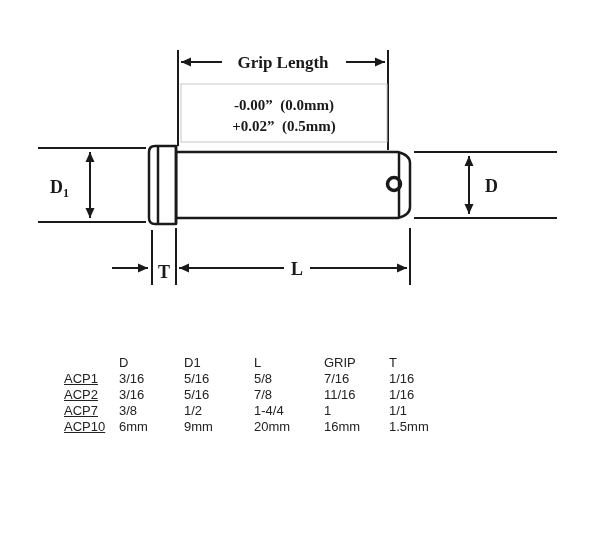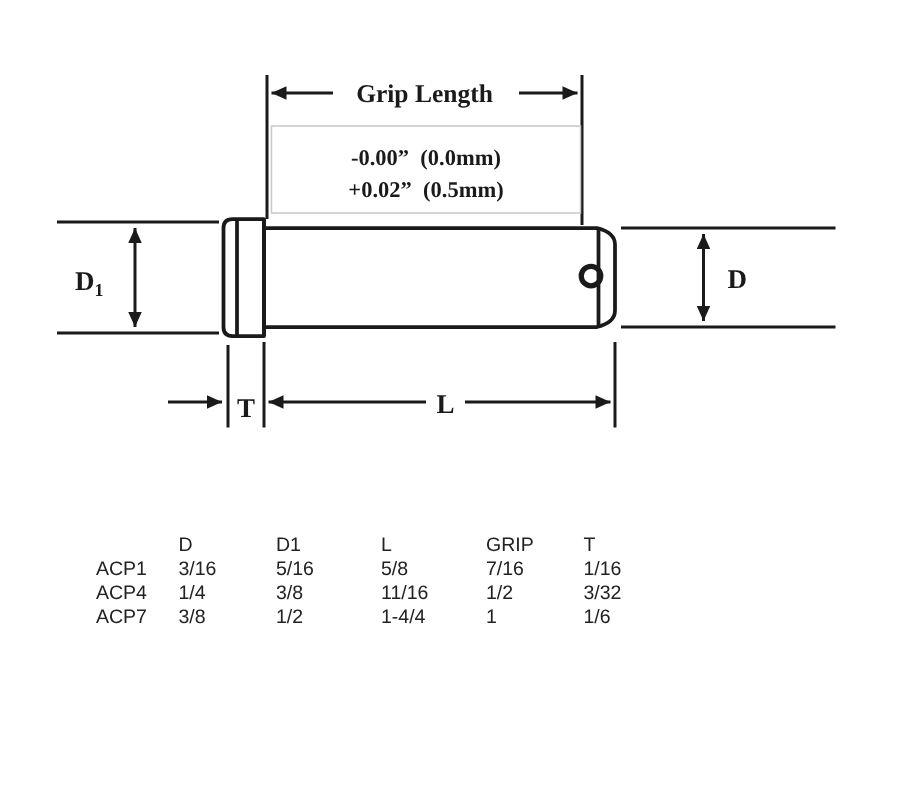--- a/index.html
+++ b/index.html
@@ -11,21 +11,21 @@
   .drawing{display:block;}
   .dim-text{
     font-family:"Liberation Serif",serif;
     font-weight:bold;fill:#1a1a1a;
   }
   .table-wrap{margin:10px 0 0 64px;}
   table{border-collapse:collapse;font-size:13px;color:#222;}
   td,th{padding:0 0 1px 0;text-align:left;font-weight:normal;
         font-family:"Liberation Sans",sans-serif;white-space:nowrap;}
   tr{height:15px;}
-  td:nth-child(1),th:nth-child(1){width:55px;}
+  td:nth-child(1),th:nth-child(1){width:55px;text-decoration:underline;}
   td:nth-child(2),th:nth-child(2){width:65px;}
   td:nth-child(3),th:nth-child(3){width:70px;}
   td:nth-child(4),th:nth-child(4){width:70px;}
   td:nth-child(5),th:nth-child(5){width:65px;}
   td:nth-child(6),th:nth-child(6){width:65px;}
 </style>
 </head>
 <body>
 
 <svg class="drawing" width="600" height="345" viewBox="0 0 600 345" xmlns="http://www.w3.org/2000/svg">
@@ -104,30 +104,38 @@
     <tbody>
         <tr>
           <td>ACP1</td>
           <td>3/16</td>
           <td>5/16</td>
           <td>5/8</td>
           <td>7/16</td>
           <td>1/16</td>
         </tr>
         <tr>
-          <td>ACP4</td>
-          <td>1/4</td>
-          <td>3/8</td>
+          <td>ACP2</td>
+          <td>3/16</td>
+          <td>5/16</td>
+          <td>7/8</td>
           <td>11/16</td>
-          <td>1/2</td>
-          <td>3/32</td>
+          <td>1/16</td>
         </tr>
         <tr>
           <td>ACP7</td>
           <td>3/8</td>
           <td>1/2</td>
           <td>1-4/4</td>
           <td>1</td>
-          <td>1/6</td>
+          <td>1/1</td>
+        </tr>
+        <tr>
+          <td>ACP10</td>
+          <td>6mm</td>
+          <td>9mm</td>
+          <td>20mm</td>
+          <td>16mm</td>
+          <td>1.5mm</td>
         </tr>
       </tbody>
   </table>
 </div>
 
 </body></html>

